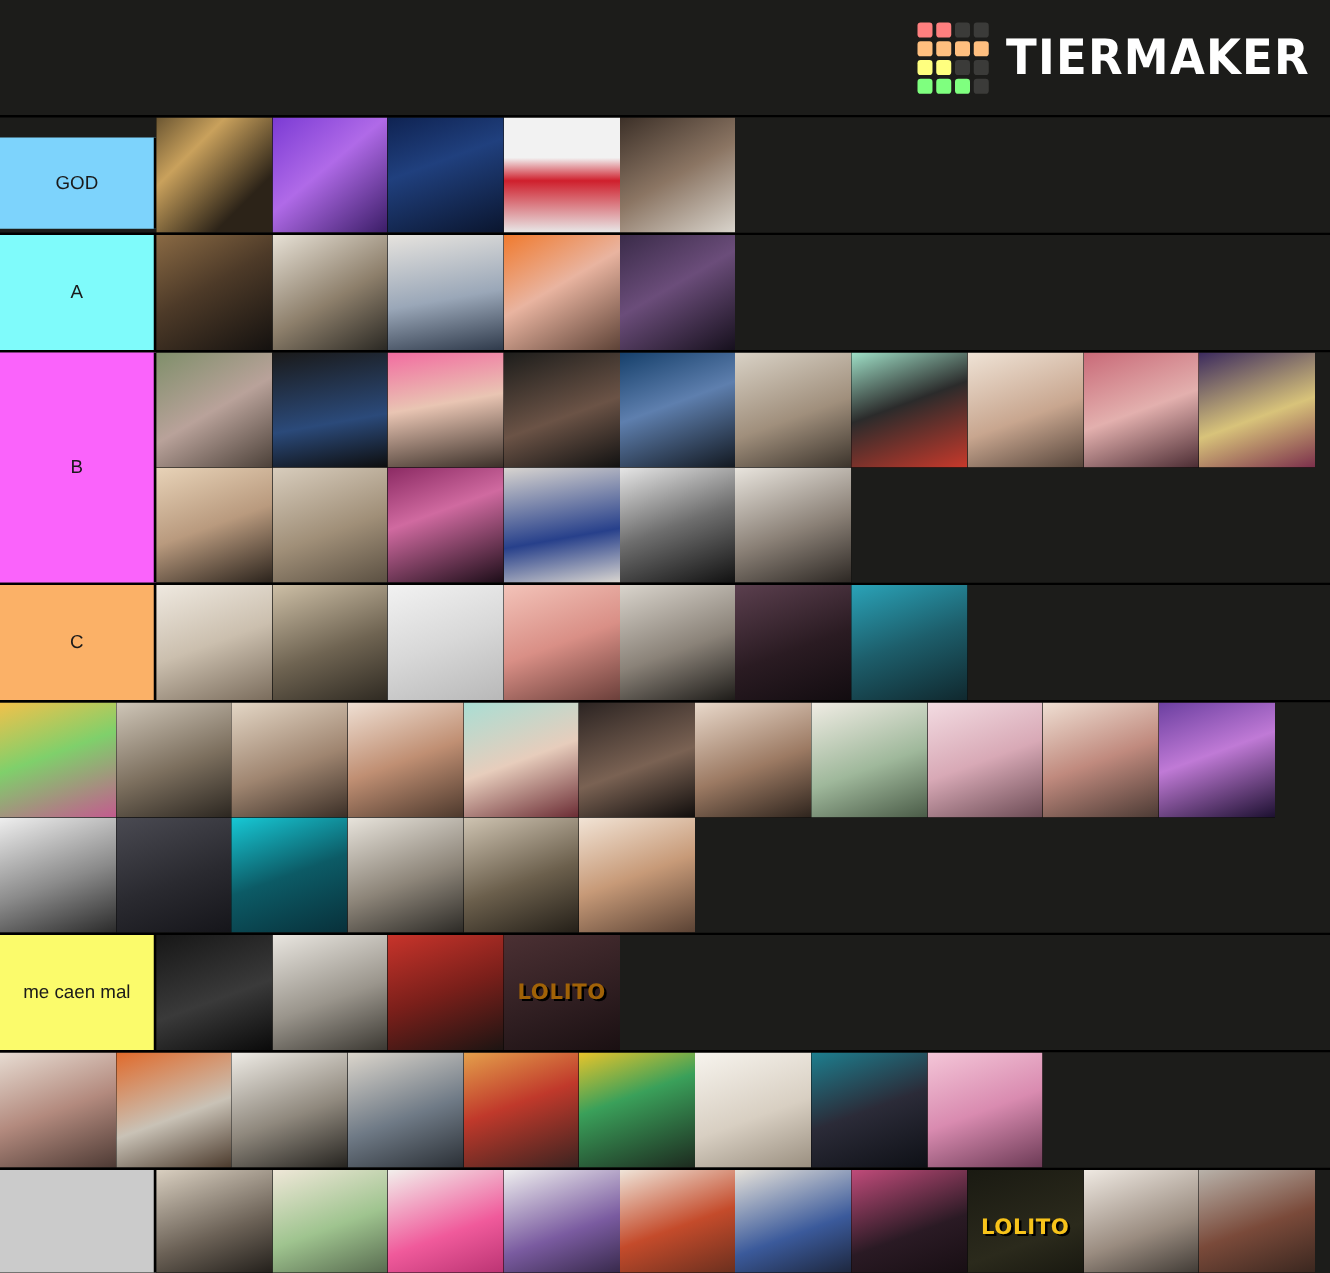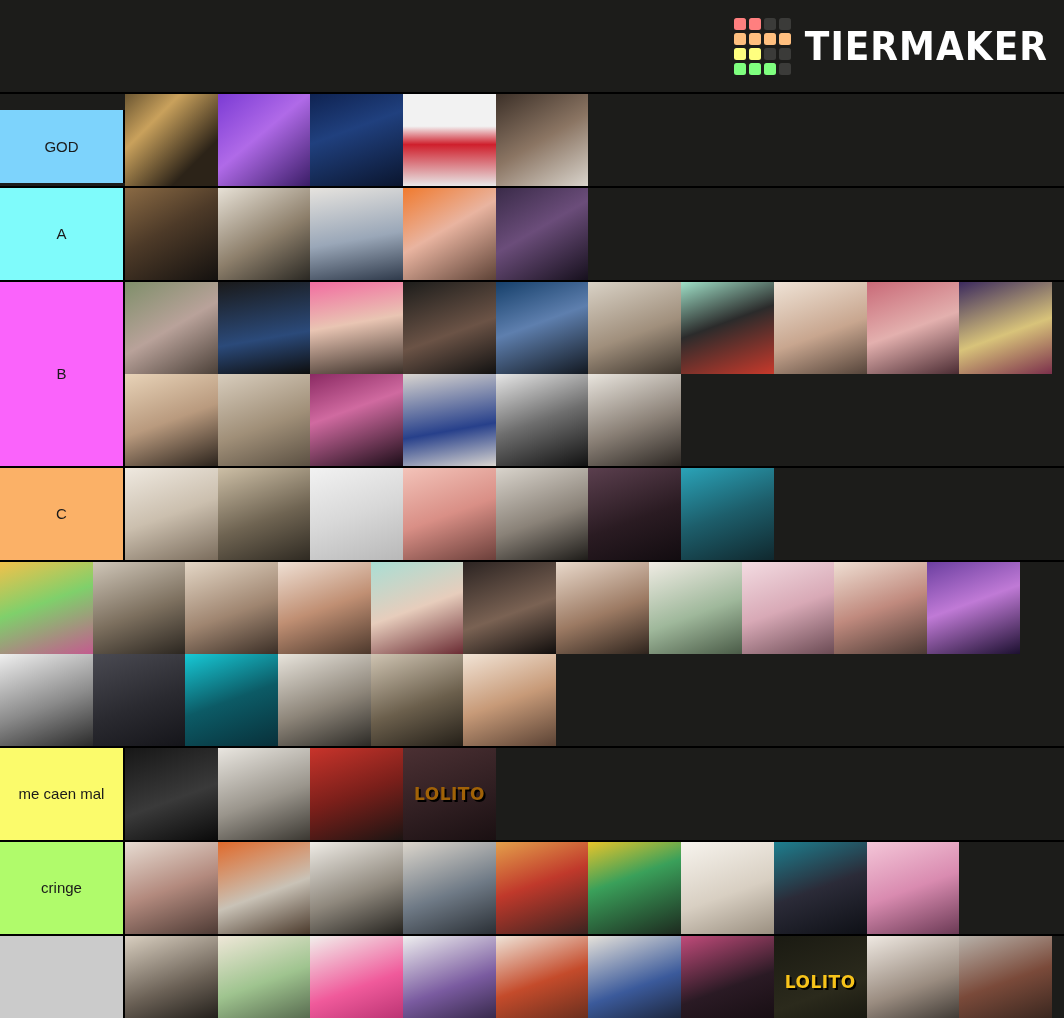--- a/index.html
+++ b/index.html
@@ -322,21 +322,20 @@
           <div class="cell">
             <div class="pic" style="background: linear-gradient(160deg, rgb(200, 52, 43), rgb(122, 31, 26) 50%, rgb(28, 20, 18));"></div>
           </div>
           <div class="cell">
             <div class="pic" style="background: linear-gradient(160deg, rgb(75, 48, 51), rgb(46, 29, 32) 60%, rgb(26, 16, 18));"></div>
             <div class="tag" style="color: #a16207;">LOLITO</div>
           </div>
         </div>
       </div>
       <div class="tier">
-        <div class="tier-label" style="background: rgb(176, 251, 107); height: 92px;">cringe</div>
         <div class="tier-items" style="min-height: 92px;">
           <div class="cell">
             <div class="pic" style="background: linear-gradient(160deg, rgb(231, 220, 210), rgb(179, 138, 126) 50%, rgb(77, 58, 52));"></div>
           </div>
           <div class="cell">
             <div class="pic" style="background: linear-gradient(160deg, rgb(224, 106, 43), rgb(201, 194, 182) 55%, rgb(75, 58, 44));"></div>
           </div>
           <div class="cell">
             <div class="pic" style="background: linear-gradient(160deg, rgb(239, 236, 230), rgb(143, 136, 125) 55%, rgb(37, 35, 31));"></div>
           </div>

